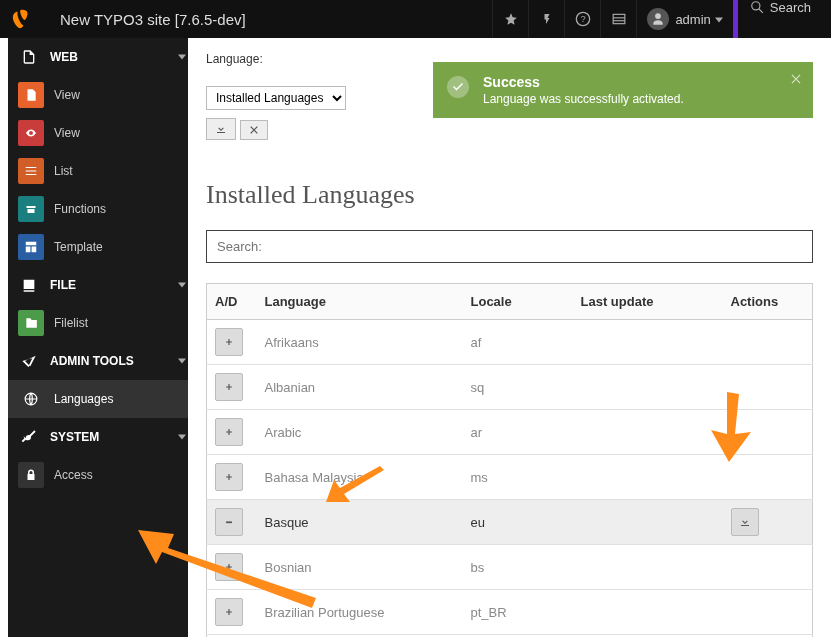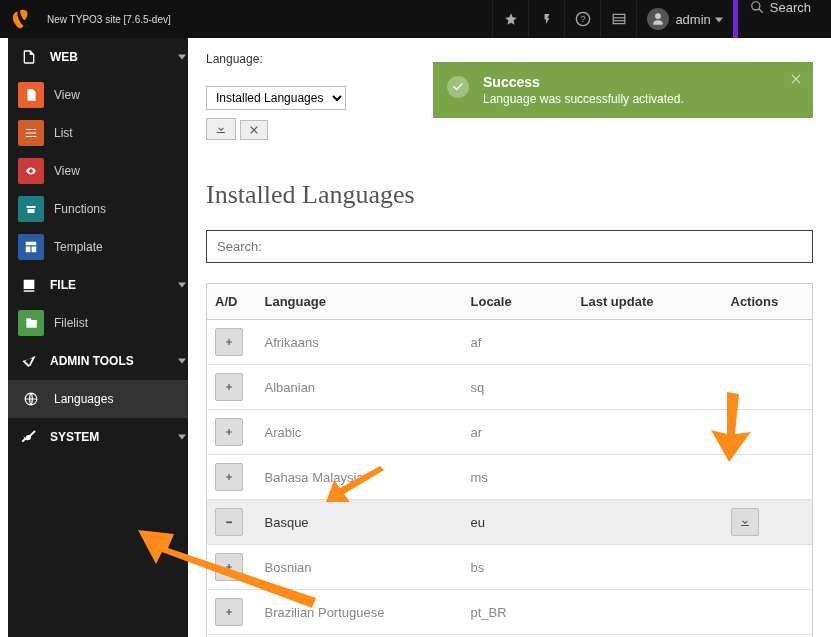--- a/index.html
+++ b/index.html
@@ -1,21 +1,21 @@
 <!DOCTYPE html>
 <html><head>
 <meta charset="utf-8">
 <style>
 * { margin: 0; padding: 0; box-sizing: border-box; }
 body { font-family: -apple-system, "Helvetica Neue", Arial, sans-serif; font-size: 13px; color: #333; background: #fff; width: 831px; height: 637px; overflow: hidden; position: relative; }
 
 
 .topbar { height: 38px; background: #111; color: #ccc; display: flex; align-items: center; padding: 0 8px; }
 .topbar .logo { width: 28px; height: 28px; display: flex; align-items: center; justify-content: center; }
-.topbar .site-title { margin-left: 11px; font-size: 10px; color: #ddd; flex: 1; }
+.topbar .site-title { margin-left: 24px; font-size: 15px; color: #ddd; flex: 1; }
 .topbar .icons { display: flex; align-items: center; }
 .topbar .ticon { width: 36px; height: 38px; display: flex; align-items: center; justify-content: center; cursor: pointer; border-left: 1px solid #222; }
 .topbar .ticon svg { fill: #aaa; }
 .topbar .user { display: flex; align-items: center; padding: 0 10px; cursor: pointer; border-left: 1px solid #222; height: 38px; }
 .topbar .user .avatar { width: 22px; height: 22px; background: #555; border-radius: 50%; display: flex; align-items: center; justify-content: center; margin-right: 6px; }
 .topbar .user .caret { margin-left: 4px; }
 .topbar .search { display: flex; align-items: flex-start; padding: 0 12px; cursor: pointer; border-left: 5px solid #6d28d9; height: 38px; }
 
 
 .sidebar { position: absolute; top: 38px; left: 8px; width: 188px; bottom: 0; background: #1a1a1a; color: #ccc; overflow-y: auto; }
@@ -127,34 +127,34 @@
     </div>
     <div class="nav-item">
       <span class="nicon" style="background:#e8632c">
         <svg width="14" height="14" viewBox="0 0 24 24">
           <path d="M6 2h9l5 5v15H6z" fill="#fff"></path>
         </svg>
       </span>
       <span>View</span>
     </div>
     <div class="nav-item">
-      <span class="nicon" style="background:#d25e27">
-        <svg width="14" height="14" viewBox="0 0 24 24">
-          <path d="M3 5h18v2H3zm0 6h18v2H3zm0 6h18v2H3z" fill="#fff"></path>
-        </svg>
-      </span>
-      <span>List</span>
-    </div>
-    <div class="nav-item">
       <span class="nicon" style="background:#c83c3c">
         <svg width="16" height="12" viewBox="0 0 24 24">
           <path d="M12 5C6 5 2 12 2 12s4 7 10 7 10-7 10-7-4-7-10-7zm0 11a4 4 0 110-8 4 4 0 010 8z" fill="#fff"></path>
         </svg>
       </span>
       <span>View</span>
+    </div>
+    <div class="nav-item">
+      <span class="nicon" style="background:#d25e27">
+        <svg width="14" height="14" viewBox="0 0 24 24">
+          <path d="M3 5h18v2H3zm0 6h18v2H3zm0 6h18v2H3z" fill="#fff"></path>
+        </svg>
+      </span>
+      <span>List</span>
     </div>
     <div class="nav-item">
       <span class="nicon" style="background:#1c7f7f">
         <svg width="14" height="12" viewBox="0 0 24 24">
           <path d="M3 6h18v4H3zm2 6h14v8H5z" fill="#fff"></path>
         </svg>
       </span>
       <span>Functions</span>
     </div>
     <div class="nav-item">
@@ -207,20 +207,28 @@
     <div class="nav-group-head">
       <span class="gicon">
         <svg width="16" height="16" viewBox="0 0 24 24">
           <path fill="#fff" d="M7 14a5 5 0 015-5h1l7-7 2 2-7 7v1a5 5 0 01-5 5 5 5 0 01-3-1l-4 4-2-2 4-4a5 5 0 01-1-3z"></path>
         </svg>
       </span>
       <span>SYSTEM</span>
       <span class="gexp"><svg width="8" height="8" viewBox="0 0 10 6">
           <path fill="#aaa" d="M0 0l5 6 5-6z"></path>
         </svg></span>
+    </div>
+    <div class="nav-item">
+      <span class="nicon" style="background:#333333">
+        <svg width="12" height="14" viewBox="0 0 24 24">
+          <path d="M6 10V7a6 6 0 1112 0v3h1v12H5V10h1zm3 0h6V7a3 3 0 10-6 0v3z" fill="#fff"></path>
+        </svg>
+      </span>
+      <span>Access</span>
     </div>
   </div>
 
 <div class="content">
   <div class="content-inner">
     <div style="position:relative">
       <label class="lang-label">Language:</label>
       <select class="lang-select">
         <option>Installed Languages</option>
       </select>

